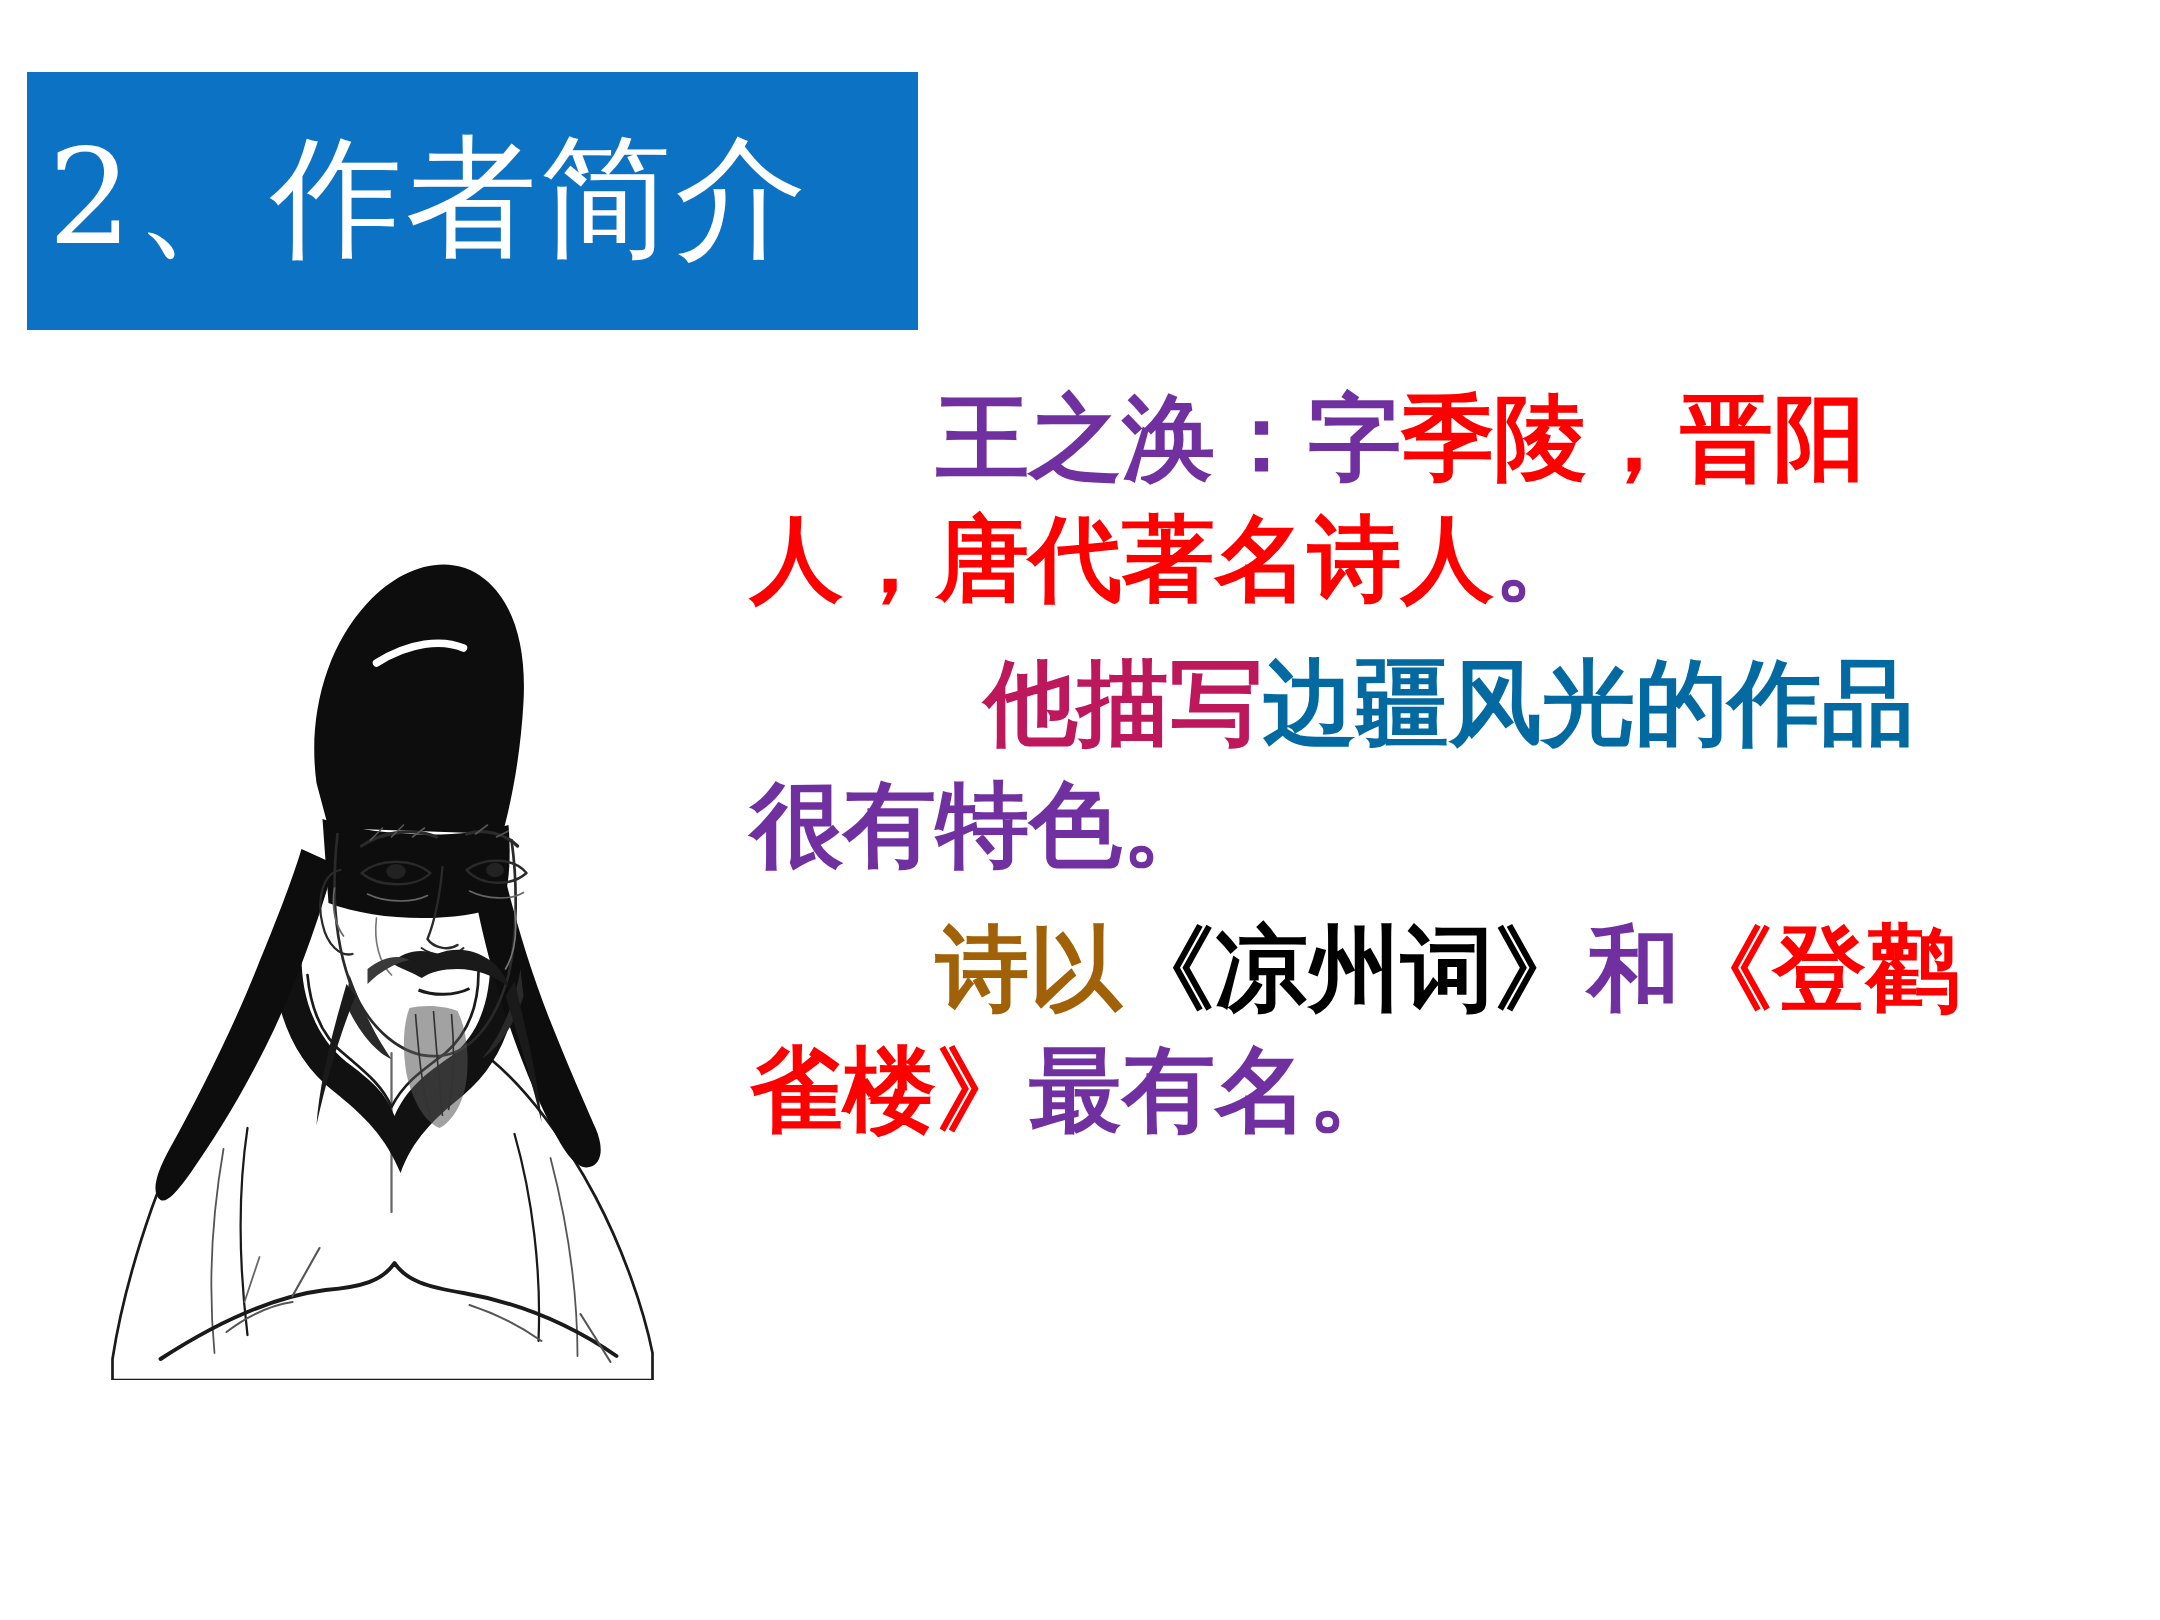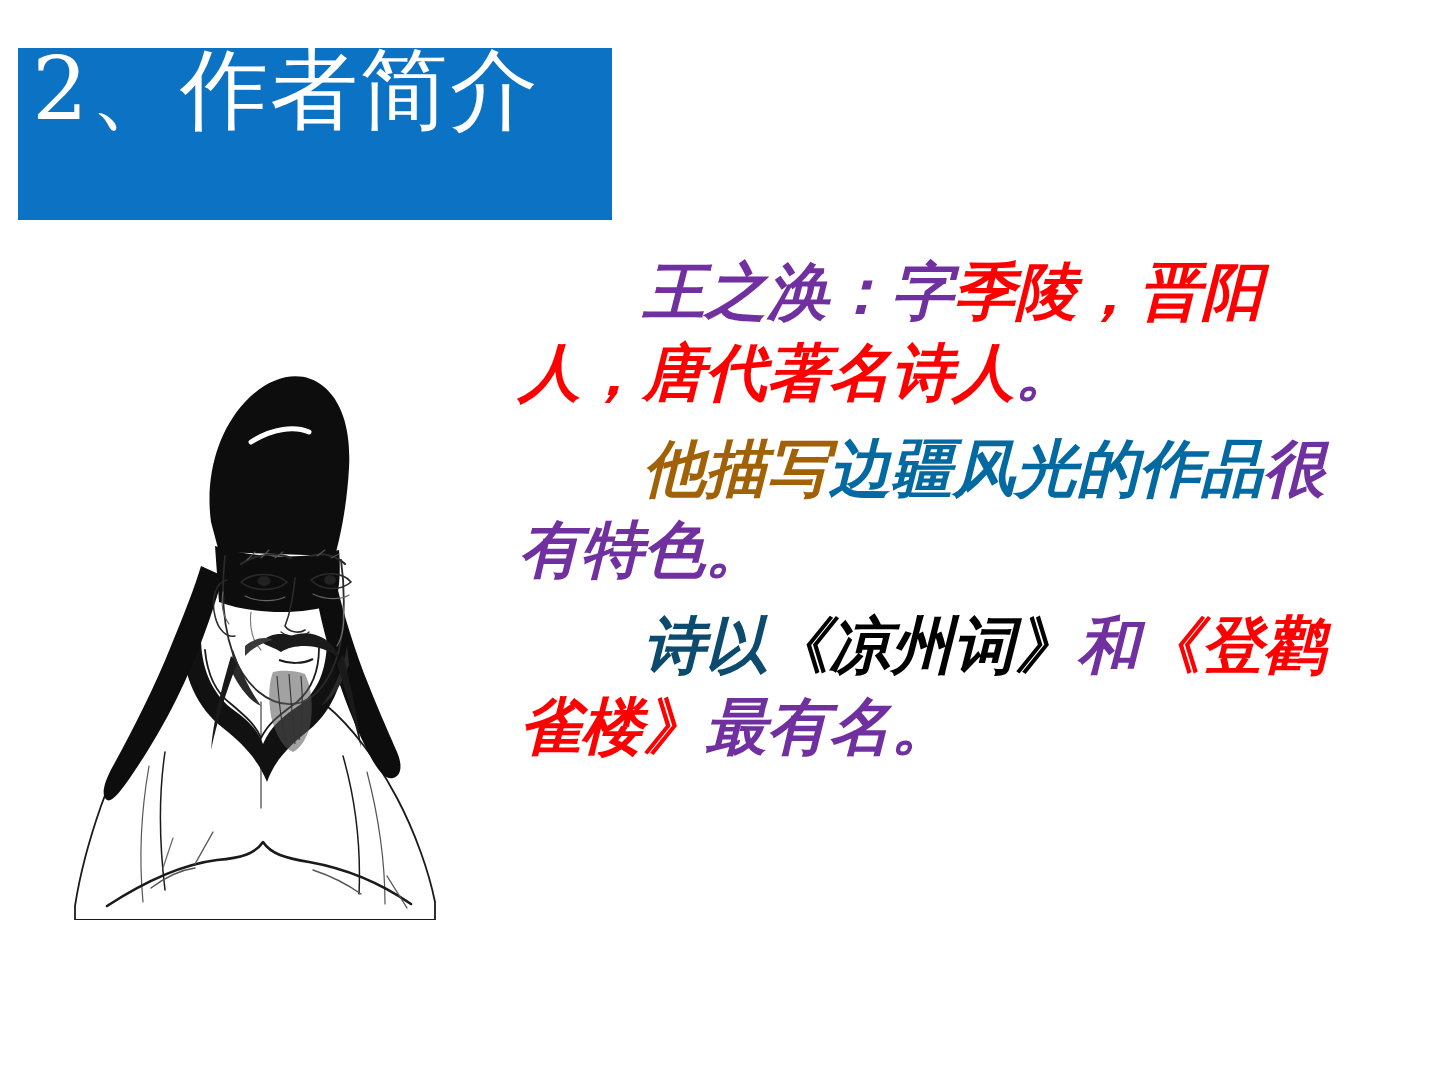--- a/index.html
+++ b/index.html
@@ -27,21 +27,21 @@
 
   
   #title-banner {
     position: absolute;
     left: 18px;
     top: 48px;
     width: 594px;
     height: 172px;
     background: #0C72C4;
     display: flex;
-    align-items: flex-start;
+    align-items: center;
     box-sizing: border-box;
     padding-left: 14px;
   }
   #title-text {
     color: #ffffff;
     font-family: "DejaVu Serif", "Liberation Serif", serif;
     font-size: 88px;
     line-height: 1;
     letter-spacing: 2px;
     white-space: nowrap;
@@ -59,24 +59,23 @@
   }
   #portrait-svg {
     display: block;
     width: 400px;
     height: 600px;
   }
 
   
   #body-text {
     position: absolute;
-    left: 519px;
+    left: 500px;
     top: 252px;
     width: 830px;
-    font-style: italic;
   }
   .para {
     font-family: "DejaVu Serif", "Liberation Serif", serif;
     font-size: 62px;
     line-height: 1.30;
     font-weight: 700;
     margin: 0 0 16px 0;
     text-indent: 124px;
     letter-spacing: 0px;
     word-break: break-all;
@@ -211,17 +210,17 @@
       <path d="M178 330 C 186 352, 196 372, 206 386 C 196 382, 184 368, 176 350 Z" fill="#2a2a2a"></path>
       <path d="M292 326 C 288 350, 278 372, 266 386 C 276 380, 288 364, 294 344 Z" fill="#2a2a2a"></path>
 
       <path d="M288 334 C 296 368, 304 400, 306 428 C 300 402, 290 370, 282 344 Z" fill="#1a1a1a"></path>
       <path d="M176 336 C 166 370, 158 402, 156 430 C 162 402, 172 368, 182 344 Z" fill="#1a1a1a"></path>
     </svg>
   </div>
 
   <div id="body-text">
     <p class="para"><span class="seg purple" style="color: rgb(112, 48, 160);">王之涣：字</span><span class="seg red" style="color: rgb(255, 0, 0);">季陵，晋阳人，唐代著名诗人</span><span class="seg purple" style="color: rgb(112, 48, 160);">。</span></p>
-    <p class="para"><span class="seg purple" style="color: #a16207;">他描写</span><span class="seg red" style="color: #0369a1;">边疆风光的作品</span><span class="seg purple" style="color: rgb(112, 48, 160);">很有特色。</span></p>
-    <p class="para"><span class="seg purple" style="color: #0c4a6e;">诗以</span><span class="seg red" style="color: #000000;">《凉州词》</span><span class="seg purple" style="color: rgb(112, 48, 160);">和</span><span class="seg red" style="color: rgb(255, 0, 0);">《登鹳雀楼》</span><span class="seg purple" style="color: rgb(112, 48, 160); margin-top: 38px;">最有名。</span></p>
+    <p class="para"><span class="seg purple" style="color: #be185d; margin-left: 32px;">他描写</span><span class="seg red" style="color: #0369a1;">边疆风光的作品</span><span class="seg purple" style="color: rgb(112, 48, 160);">很有特色。</span></p>
+    <p class="para"><span class="seg purple" style="color: #a16207;">诗以</span><span class="seg red" style="color: #000000;">《凉州词》</span><span class="seg purple" style="color: rgb(112, 48, 160);">和</span><span class="seg red" style="color: rgb(255, 0, 0);">《登鹳雀楼》</span><span class="seg purple" style="color: rgb(112, 48, 160); margin-top: 38px;">最有名。</span></p>
   </div>
 
 </div>
 
 </body></html>

